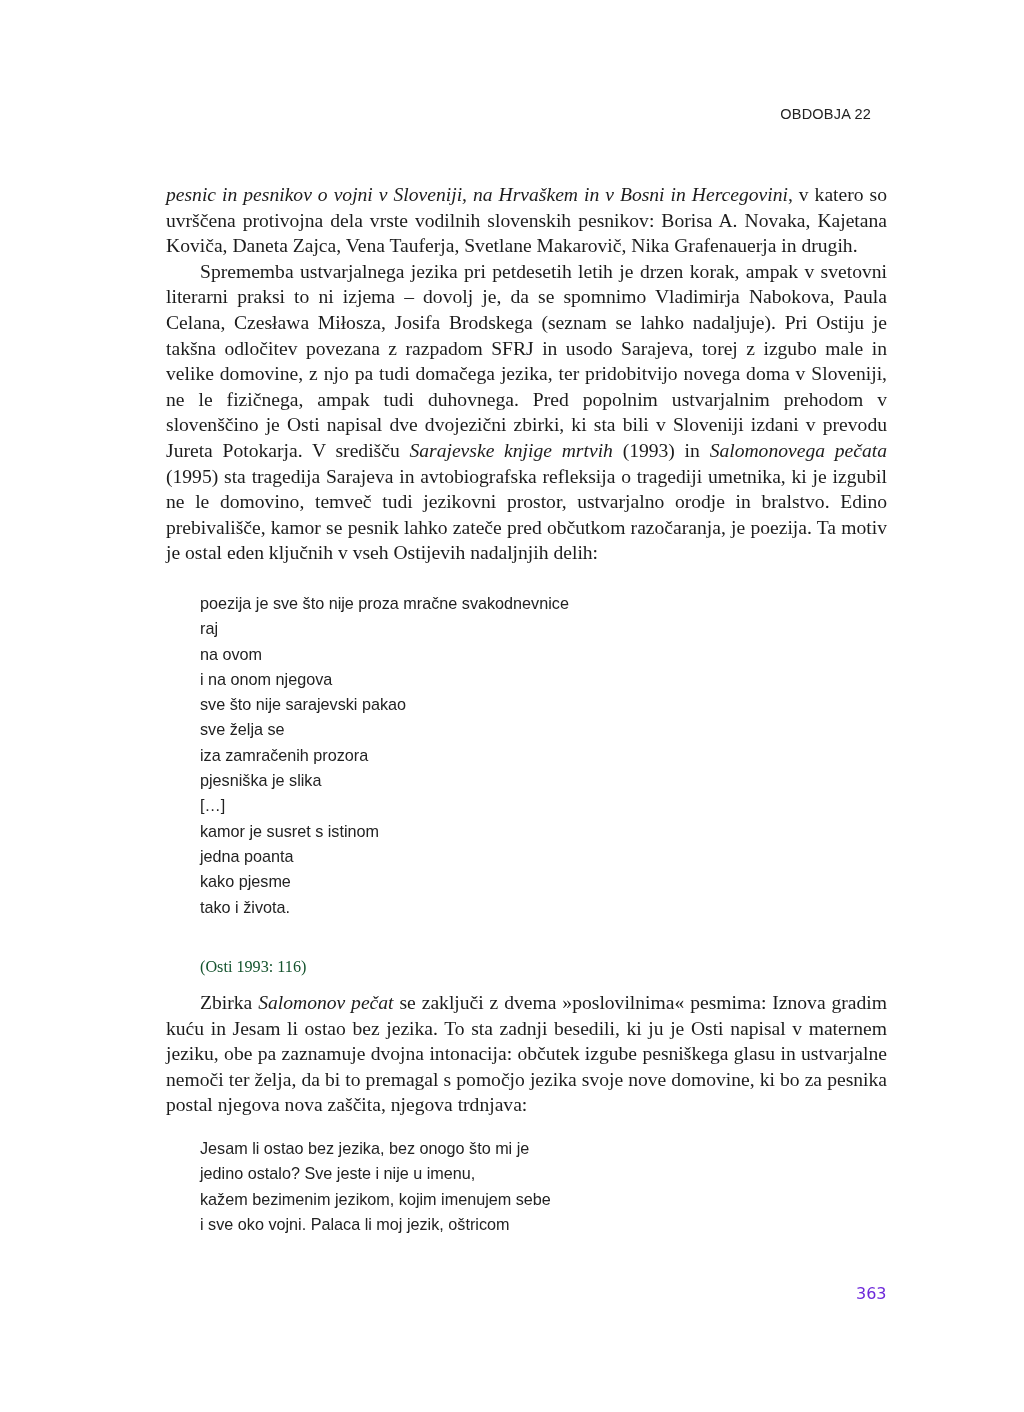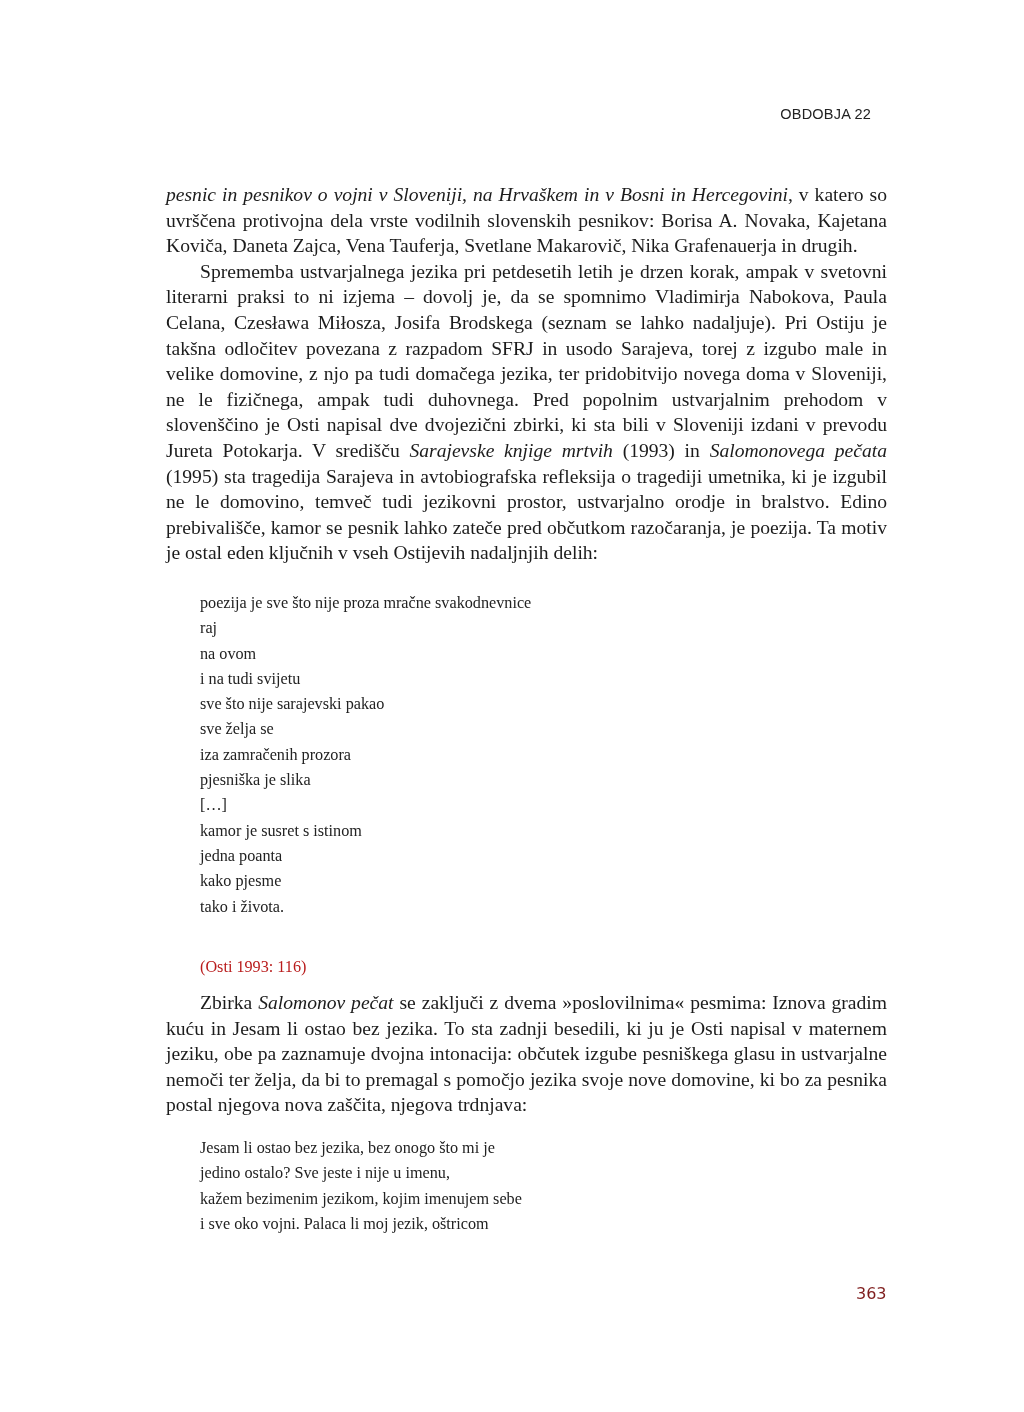--- a/index.html
+++ b/index.html
@@ -3,43 +3,43 @@
 <meta charset="utf-8">
 <style>
   html, body { margin: 0; padding: 0; background: #ffffff; }
   body { width: 1024px; height: 1412px; position: relative; overflow: hidden; color: #1a1a1a; }
   .header { position: absolute; top: 106px; right: 153px; font-family: "Liberation Sans", sans-serif; font-size: 14.5px; color: #222; letter-spacing: 0.2px; }
   .body-text { position: absolute; left: 166px; width: 721px; font-family: "Liberation Serif", serif; font-size: 19.6px; line-height: 25.6px; text-align: justify; color: #1c1c1c; }
   .body-text p { margin: 0; }
   .indent { text-indent: 34px; }
   #block1 { top: 170px; margin-top: 12px; }
   #block2 { top: 990px; }
-  .poem { position: absolute; font-family: Liberation Serif, serif; font-size: 16.2px; line-height: 25.3px; color: #222; }
+  .poem { position: absolute; font-family: Liberation Sans, sans-serif; font-size: 16.2px; line-height: 25.3px; color: #222; }
   .poem div { white-space: nowrap; }
   #poem1 { left: 200px; top: 591px; }
-  #cite1 { position: absolute; left: 200px; top: 958px; font-family: "Liberation Serif", serif; font-size: 16.2px; color: #b91c1c; }
+  #cite1 { position: absolute; left: 200px; top: 958px; font-family: "Liberation Serif", serif; font-size: 16.2px; color: #14532d; }
   #poem2 { left: 200px; top: 1136px; }
-  .pagenum { position: absolute; left: 856px; top: 1284px; font-family: "DejaVu Sans", sans-serif; font-size: 16px; color: #7f1d1d; }
+  .pagenum { position: absolute; left: 856px; top: 1284px; font-family: "DejaVu Sans", sans-serif; font-size: 16px; color: #6d28d9; }
   i { font-style: italic; }
 </style>
 </head>
 <body>
 
 <div class="header">OBDOBJA 22</div>
 
 <div class="body-text" id="block1">
   <p><i>pesnic in pesnikov o vojni v Sloveniji, na Hrvaškem in v Bosni in Hercegovini</i><span>, v katero so uvrščena protivojna dela vrste vodilnih slovenskih pesnikov: Borisa A. Novaka, Kajetana Koviča, Daneta Zajca, Vena Tauferja, Svetlane Makarovič, Nika Grafenauerja in drugih.</span></p>
   <p class="indent"><span>Sprememba ustvarjalnega jezika pri petdesetih letih je drzen korak, ampak v svetovni literarni praksi to ni izjema – dovolj je, da se spomnimo Vladimirja Nabokova, Paula Celana, Czesława Miłosza, Josifa Brodskega (seznam se lahko nadaljuje). Pri Ostiju je takšna odločitev povezana z razpadom SFRJ in usodo Sarajeva, torej z izgubo male in velike domovine, z njo pa tudi domačega jezika, ter pridobitvijo novega doma v Sloveniji, ne le fizičnega, ampak tudi duhovnega. Pred popolnim ustvarjalnim prehodom v slovenščino je Osti napisal dve dvojezični zbirki, ki sta bili v Sloveniji izdani v prevodu Jureta Potokarja. V središču </span><i>Sarajevske knjige mrtvih</i><span> (1993) in </span><i>Salomonovega pečata</i><span> (1995) sta tragedija Sarajeva in avtobiografska refleksija o tragediji umetnika, ki je izgubil ne le domovino, temveč tudi jezikovni prostor, ustvarjalno orodje in bralstvo. Edino prebivališče, kamor se pesnik lahko zateče pred občutkom razočaranja, je poezija. Ta motiv je ostal eden ključnih v vseh Ostijevih nadaljnjih delih:</span></p>
 </div>
 
 <div class="poem" id="poem1">
     <div>poezija je sve što nije proza mračne svakodnevnice</div>
     <div>raj</div>
     <div>na ovom</div>
-    <div>i na tudi svijetu</div>
+    <div>i na onom njegova</div>
     <div>sve što nije sarajevski pakao</div>
     <div>sve želja se</div>
     <div>iza zamračenih prozora</div>
     <div>pjesniška je slika</div>
     <div>[…]</div>
     <div>kamor je susret s istinom</div>
     <div>jedna poanta</div>
     <div>kako pjesme</div>
     <div>tako i života.</div>
   </div>

